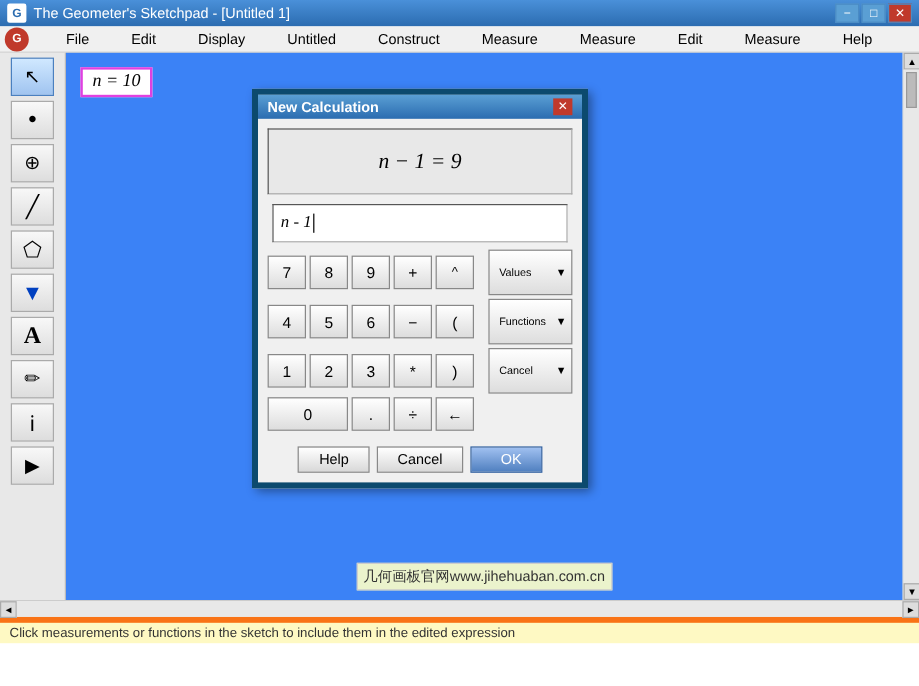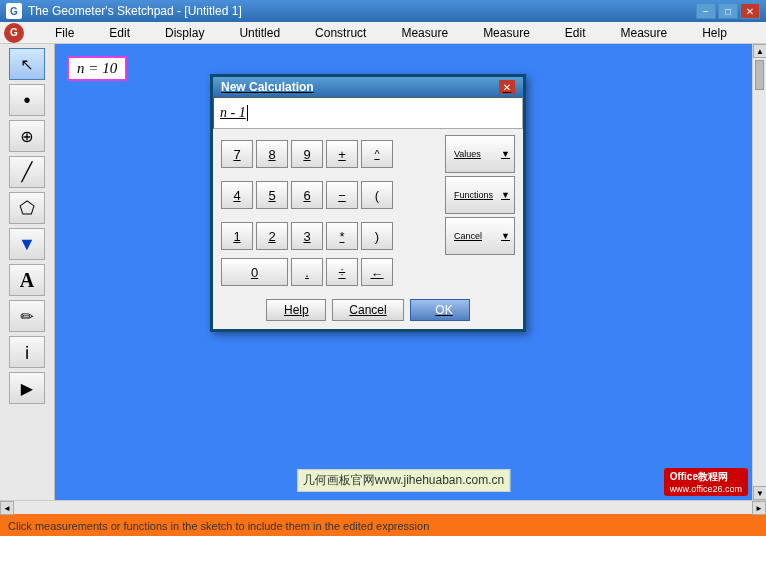--- a/index.html
+++ b/index.html
@@ -193,22 +193,22 @@
       cursor: pointer;
     }
     .h-scroll-track {
       flex: 1;
       background: #e8e8e8;
     }
 
     
     .status-bar {
       height: 22px;
-      background: #f97316;
-      border-top: 1px solid #f97316;
+      background: #fef9c3;
+      border-top: 5px solid #f97316;
       display: flex;
       align-items: center;
       padding: 0 8px;
       font-size: 11px;
       color: #333;
       justify-content: space-between;
     }
 
     
     .watermark {
@@ -242,26 +242,25 @@
     .dialog-overlay {
       position: absolute;
       top: 0; left: 0; right: 0; bottom: 0;
       z-index: 20;
       pointer-events: none;
     }
     .dialog {
       position: absolute;
       top: 30px;
       left: 155px;
-      width: 316px;
+      width: 280px;
       background: #f0f0f0;
-      border: 3px solid #0c4a6e;
+      border: 5px solid #0c4a6e;
       box-shadow: 3px 3px 8px rgba(0,0,0,0.4);
       pointer-events: all;
-      text-decoration: underline;
     }
     .dialog-title-bar {
       background: linear-gradient(to bottom, #5a9fd4, #2b6cb0);
       color: white;
       padding: 3px 8px;
       font-size: 12px;
       font-weight: bold;
       display: flex;
       justify-content: space-between;
       align-items: center;
@@ -290,21 +289,21 @@
       justify-content: center;
       font-family: 'Times New Roman', serif;
       font-style: italic;
       font-size: 18px;
     }
 
     
     .expr-input {
       background: white;
       border: 1px inset #aaa;
-      margin: 0 0 6px;
+      margin: 0 12px 6px;
       height: 32px;
       display: flex;
       align-items: center;
       padding: 2px 6px;
       font-family: 'Times New Roman', serif;
       font-style: italic;
       font-size: 14px;
       position: relative;
     }
     .cursor-line {
@@ -446,33 +445,34 @@
     <div class="n-label">
       <span style="font-family:'Times New Roman',serif; font-style:italic;">n</span>
       <span> = </span>
       <span style="font-family:'Times New Roman',serif;">10</span>
     </div>
 
     <div class="watermark">
       <span>几何画板官网www.jihehuaban.com.cn</span>
     </div>
 
-    <div class="office-badge">
-      <div style="font-weight:bold;">Office教程网</div>
-      <div style="font-size:9px;">www.office26.com</div>
-    </div>
 
     <div class="dialog-overlay">
       <div class="dialog">
 
         <div class="dialog-title-bar">
           <span>New Calculation</span>
           <button class="dialog-close">✕</button>
         </div>
 
+        <div class="expr-display">
+          <span style="font-family:'Times New Roman',serif; font-style:italic;">
+            <i>n</i>&nbsp;−&nbsp;1&nbsp;=&nbsp;9
+          </span>
+        </div>
 
         <div class="expr-input">
           <span style="font-family:'Times New Roman',serif; font-style:italic;"><i>n</i> - 1</span>
           <span class="cursor-line"></span>
         </div>
 
         <div class="keypad">
 
           <div class="keypad-row">
             <button class="key-btn">7</button>

